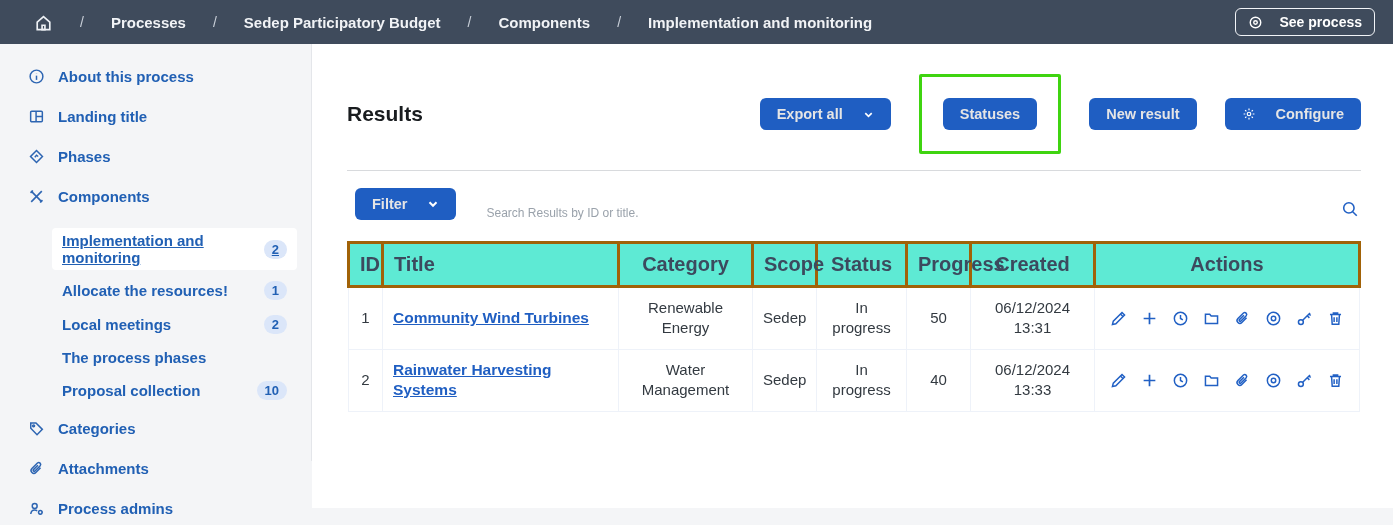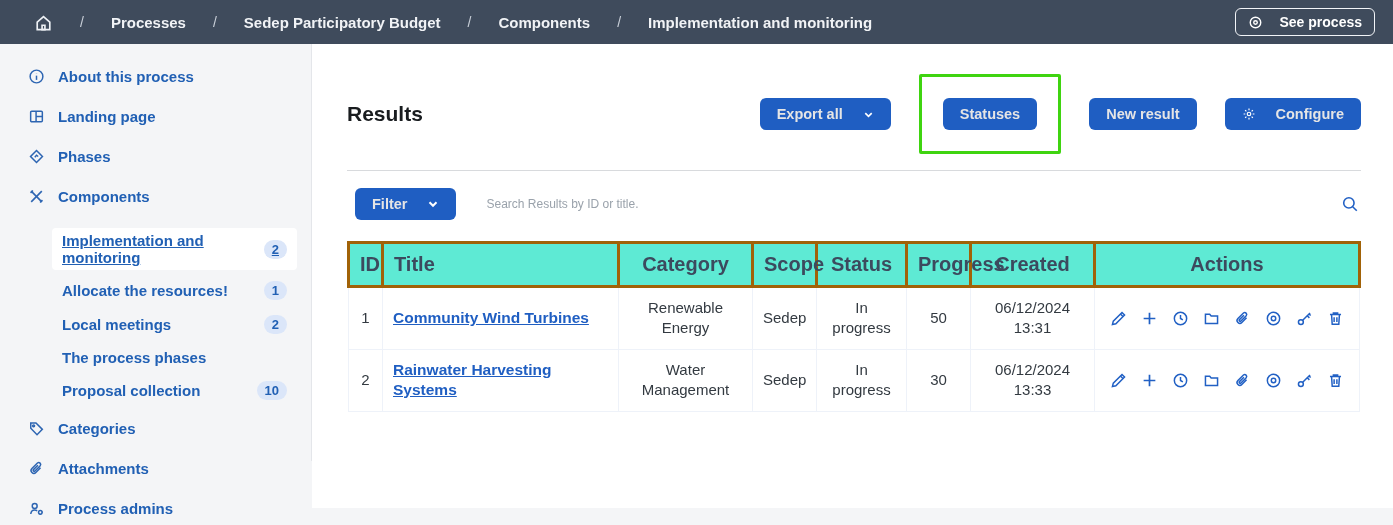--- a/index.html
+++ b/index.html
@@ -56,21 +56,21 @@
   .toolbar { display: flex; align-items: center; gap: 28px; }
   .btn {
     background: #1f5ec2; color: #e5e5e5; border: none; border-radius: 6px;
     font-family: "Liberation Sans", sans-serif;
     font-weight: 700; font-size: 14.5px; padding: 8px 17px; cursor: pointer;
     display: inline-flex; align-items: center; gap: 20px; white-space: nowrap;
   }
   .hl-box { border: 3px solid #3fd410; padding: 21px; display: inline-flex; border-radius: 2px; }
   .divider { border-bottom: 1px solid #d8dadd; margin-top: 16px; }
   
-  .filter-row { display: flex; align-items: center; margin-top: 17px; gap: 30px; padding-left: 8px; }
+  .filter-row { display: flex; align-items: flex-end; margin-top: 17px; gap: 30px; padding-left: 8px; }
   .search-input {
     flex: 1; border: none; outline: none; font-size: 12px; color: #333;
     font-family: "Liberation Sans", sans-serif; background: transparent;
   }
   .search-input::placeholder { color: #9aa2ab; }
   .search-btn { background: none; border: none; color: #2160c4; cursor: pointer; display: flex; padding: 2px; }
   
   table.results { width: 100%; border-collapse: collapse; margin-top: 21px; font-size: 15px; table-layout: fixed; }
   .results th {
     background: #5eead4; color: #3c4a5e; font-weight: 700; font-size: 20px;
@@ -132,21 +132,21 @@
       <span>About this process</span>
     </div>
     <div class="side-item">
       <span class="ic">
         <svg width="17" height="17" viewBox="0 0 16 16" fill="none" stroke="currentColor" stroke-width="1.4">
           <rect x="2.5" y="3" width="11" height="10" rx="1"></rect>
             <path d="M7.6 3v10"></path>
             <path d="M7.6 8h5.9"></path>
         </svg>
       </span>
-      <span>Landing page</span>
+      <span>Landing title</span>
     </div>
     <div class="side-item">
       <span class="ic">
         <svg width="17" height="17" viewBox="0 0 16 16" fill="none" stroke="currentColor" stroke-width="1.4">
           <path d="M8 2.4L13.6 8 8 13.6 2.4 8z"></path>
             <path d="M6.4 8.6L8 6.8l1.6 1.2"></path>
         </svg>
       </span>
       <span>Phases</span>
     </div>
@@ -346,21 +346,21 @@
               </button>
             </div>
           </td>
         </tr>
         <tr>
           <td>2</td>
           <td class="l"><a class="title-link">Rainwater Harvesting Systems</a></td>
           <td>Water Management</td>
           <td>Sedep</td>
           <td>In progress</td>
-          <td>30</td>
+          <td>40</td>
           <td>06/12/2024 13:33</td>
           <td class="actions-cell">
             <div class="actions-row">
               <button class="act">
                 <svg width="17" height="17" viewBox="0 0 16 16" fill="none" stroke="currentColor" stroke-width="1.4">
                     <path d="M11.3 2.3l2.4 2.4L5.5 12.9l-3.2.8.8-3.2z"></path>
                     <path d="M9.8 3.8l2.4 2.4"></path>
                   </svg>
               </button>
               <button class="act">

